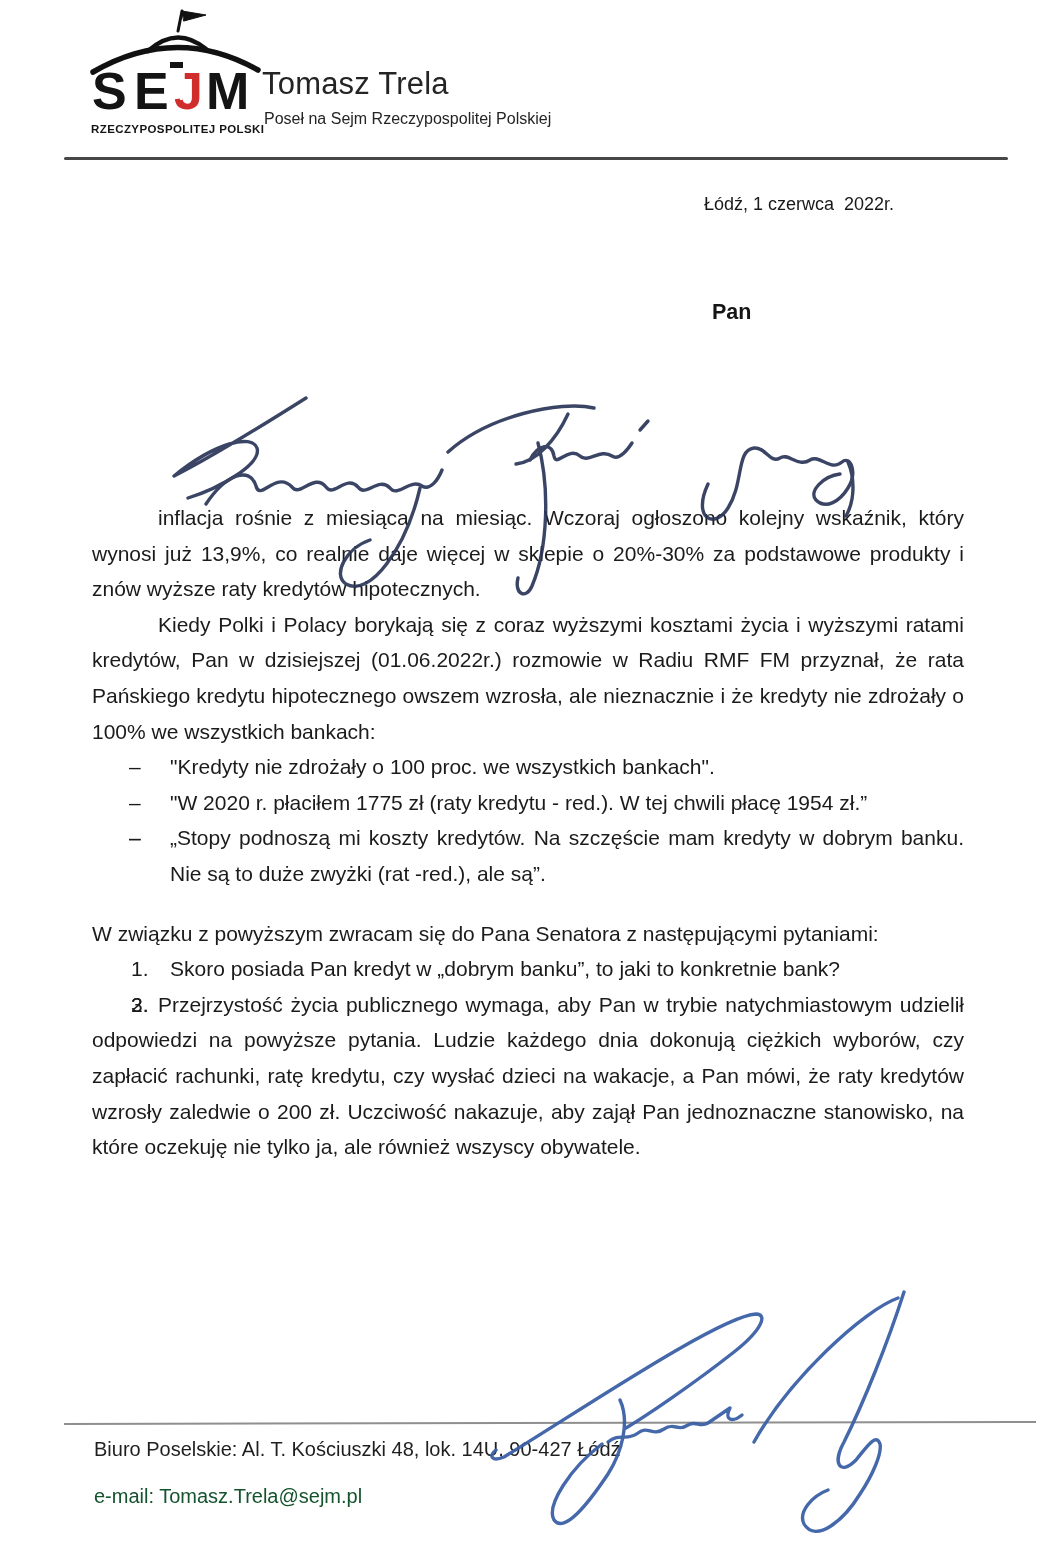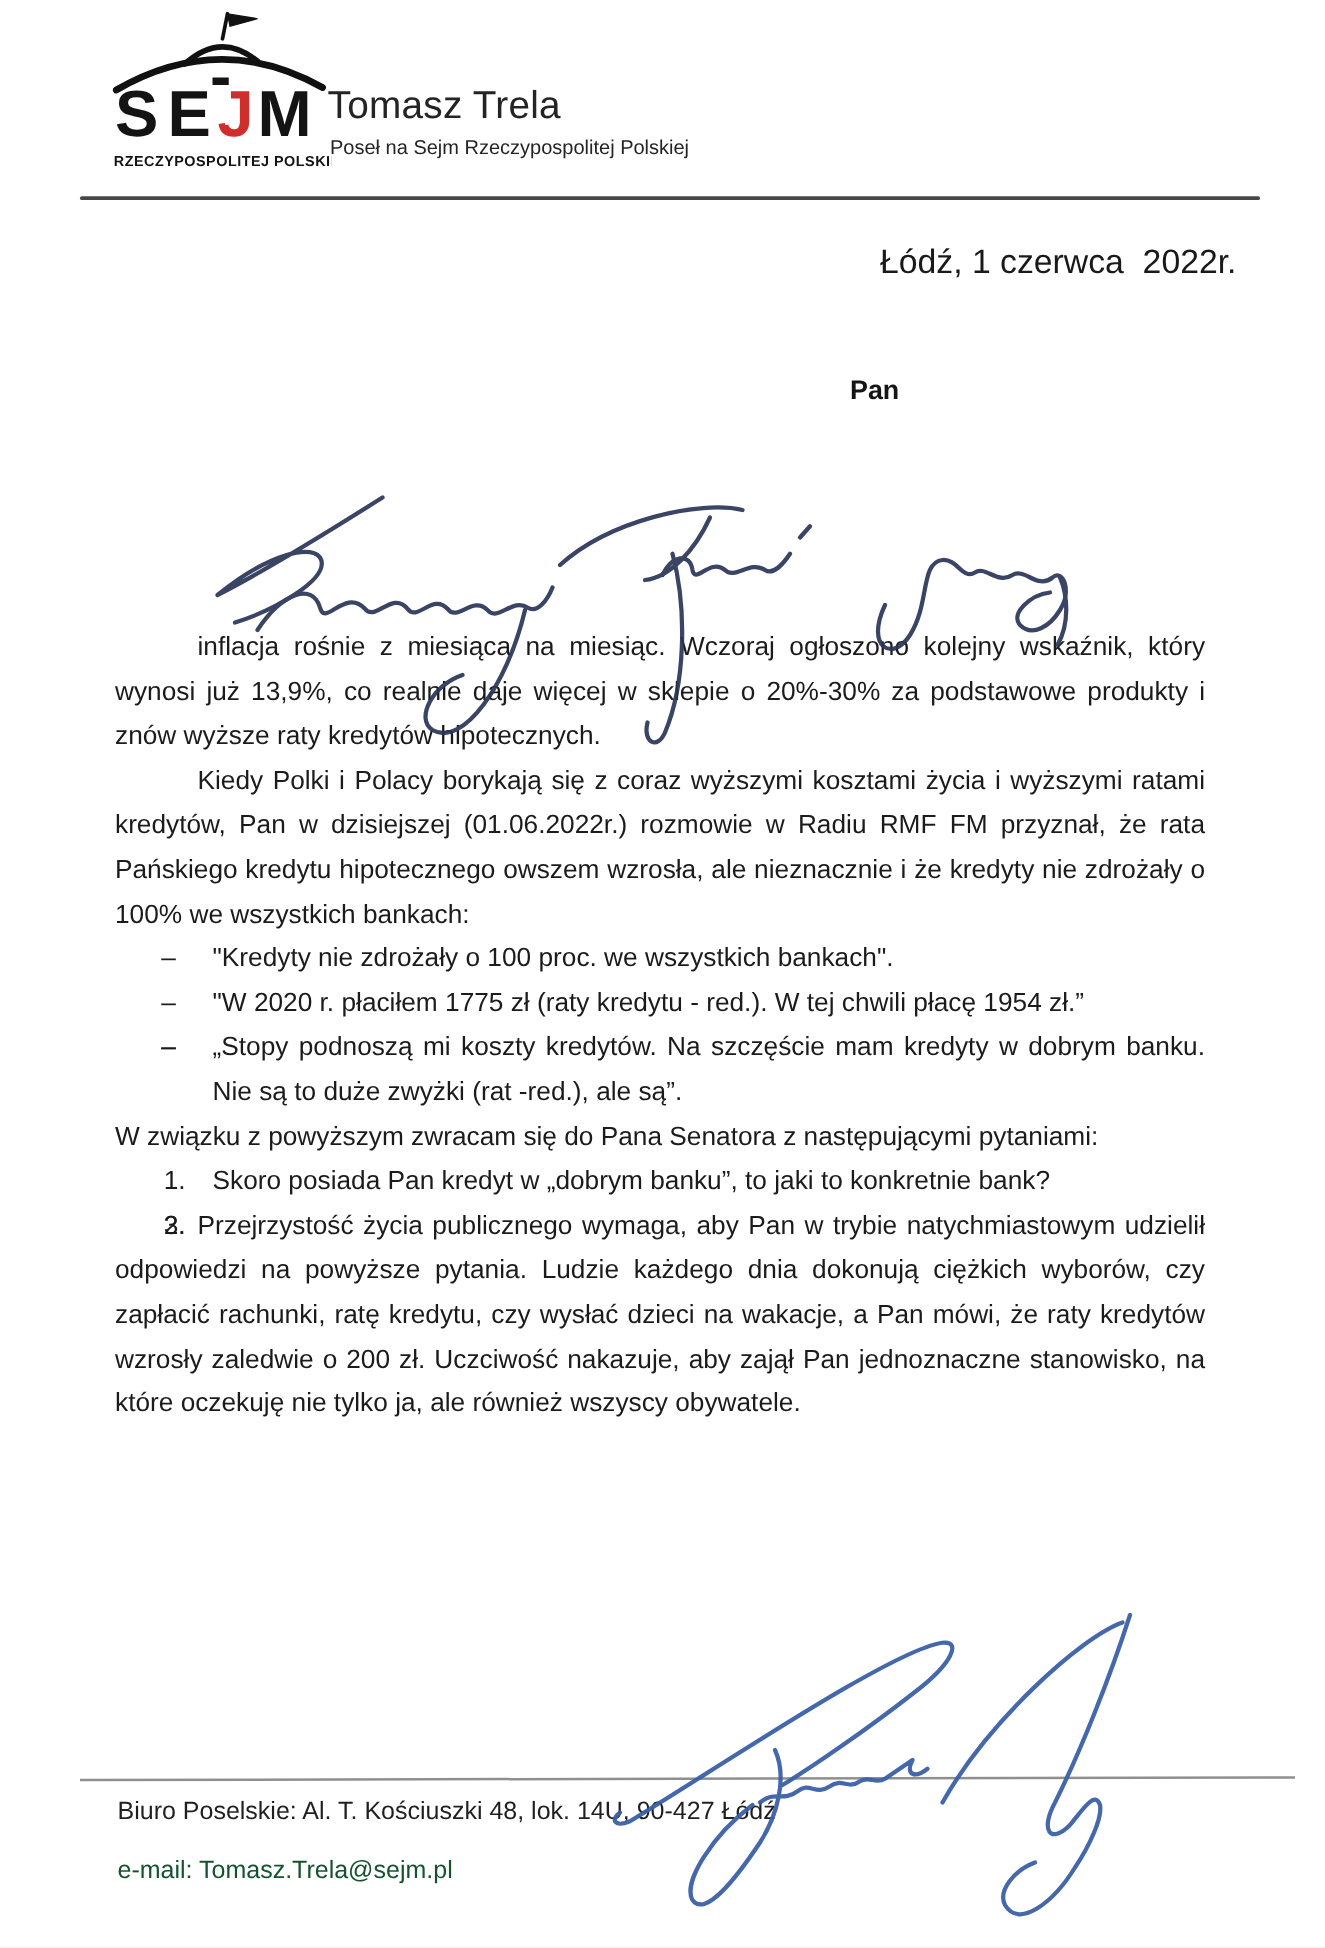--- a/index.html
+++ b/index.html
@@ -7,29 +7,29 @@
     position:relative;width:1060px;height:1558px;margin:0 auto;
     background:#ffffff;font-family:"Liberation Sans",sans-serif;color:#1c1c1c;
     overflow:hidden;
   }
   
   .logo{position:absolute;left:90px;top:6px;width:175px;height:134px;}
   .hdr-name{position:absolute;left:262px;top:66px;font-size:31px;color:#242424;letter-spacing:.2px;}
   .hdr-role{position:absolute;left:264px;top:110px;font-size:16px;color:#242424;}
   .hdr-rule{position:absolute;left:64px;top:157px;width:944px;height:3px;background:#474747;border-radius:2px;}
   
-  .dateline{position:absolute;top:194px;left:704px;font-size:27px;white-space:pre;color:#191919;}
-  .recipient{position:absolute;left:680px;top:294px;font-weight:bold;font-size:21.5px;line-height:37px;color:#151515;}
+  .dateline{position:absolute;top:194px;left:704px;font-size:18px;white-space:pre;color:#191919;}
+  .recipient{position:absolute;left:712px;top:294px;font-weight:bold;font-size:21.5px;line-height:37px;color:#151515;}
   
   .body{
     position:absolute;left:92px;top:500px;width:872px;
     font-size:21px;line-height:35.6px;text-align:justify;color:#1b1b1b;
   }
   .para{margin:0;text-indent:66px;}
-  .para.no-indent{text-indent:0;}
+  .para.no-indent{text-indent:0;margin-top:24px;}
   .quote-item,.q-item{position:relative;padding-left:78px;}
   .quote-item .marker{position:absolute;left:37px;top:0;text-indent:0;}
   .q-item .num{position:absolute;left:39px;top:0;text-indent:0;}
   
   .greeting-svg{position:absolute;left:148px;top:386px;z-index:3;pointer-events:none;}
   .sig-svg{position:absolute;left:468px;top:1280px;z-index:3;pointer-events:none;}
   
   .footer-rule{position:absolute;left:64px;top:1422px;width:972px;height:2px;background:#8f8f8f;transform:rotate(-0.12deg);}
   .addr{position:absolute;left:94px;top:1438px;font-size:20px;color:#1f1f1f;}
   .email{position:absolute;left:94px;top:1485px;font-size:20px;color:#14532d;}

